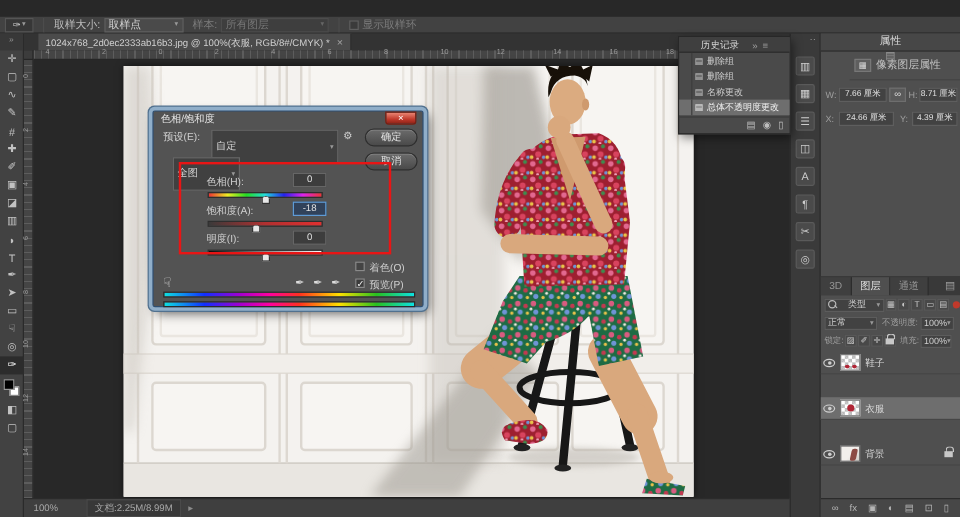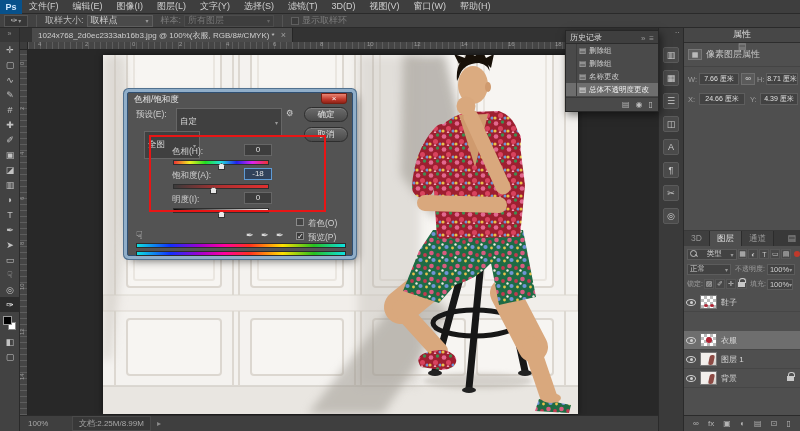--- a/index.html
+++ b/index.html
@@ -62,35 +62,35 @@
   .track.sat { background:linear-gradient(90deg,#3a3a3a,#b03030,#e03030); }
   .track.lig { background:linear-gradient(90deg,#0a0a0a,#888,#fafafa); }
   .thumb { position:absolute; width:7px; height:7px; background:#e8e8e8; border:1px solid #333; clip-path:polygon(50% 0,100% 38%,100% 100%,0 100%,0 38%); }
   .redrect { position:absolute; left:21px; top:42px; width:177px; height:77px; border:2px solid #e81515; z-index:5; }
   .huebar { position:absolute; left:8px; width:210px; height:5px; border:1px solid #2c2c2c;
             background:linear-gradient(90deg,#0ee0e0,#1030ff 16%,#a000d0 30%,#ff00a0 42%,#ff3020 54%,#ffe000 70%,#28c020 85%,#0ee0e0); }
   .dropper { position:absolute; color:#dcdcdc; font-size:9px; }
 
   
   .history { left:565px; top:30px; width:94px; height:82px; background:#4a4a4a; border:1px solid #272727; z-index:30; box-shadow:2px 3px 8px rgba(0,0,0,.5); }
-  .hist-title { height:13px; background:#3f3f3f; border-bottom:1px solid #2c2c2c; display:flex; align-items:flex-end; padding:0 4px; color:#d6d6d6; font-size:8px; }
+  .hist-title { height:13px; background:#3f3f3f; border-bottom:1px solid #2c2c2c; display:flex; align-items:flex-end; padding:0 18px; color:#d6d6d6; font-size:8px; }
   .hist-row { height:13px; display:flex; align-items:center; gap:3px; padding-left:13px; border-left:13px; color:#cccccc; font-size:7.5px; position:relative; }
   .hist-row::before { content:''; position:absolute; left:10px; top:0; bottom:0; width:1px; background:#3d3d3d; }
   .hist-row.sel { background:#6e6e6e; color:#f0f0f0; }
   .hist-foot { position:absolute; bottom:0; left:0; right:0; height:14px; border-top:1px solid #3a3a3a; display:flex; justify-content:flex-end; align-items:center; gap:6px; padding:0 5px; color:#bdbdbd; font-size:8px; }
 
   
   .dock { left:658px; top:28px; width:26px; height:403px; background:#3a3a3a; border-left:1px solid #2a2a2a; border-right:1px solid #2a2a2a; }
   .dockicon { width:16px; height:16px; margin:7px auto 0; background:#4a4a4a; border:1px solid #5a5a5a; border-radius:2px; color:#cdcdcd; font-size:9px; display:flex; align-items:center; justify-content:center; }
   .dockhead { height:12px; color:#9a9a9a; font-size:8px; text-align:right; padding-right:3px; line-height:10px; }
 
   
   .rightcol { left:684px; top:28px; width:116px; height:403px; background:#4f4f4f; }
   .pan-head { height:15px; background:#474747; border-bottom:1px solid #2d2d2d; display:flex; align-items:center; justify-content:space-between; padding:0 5px; color:#dcdcdc;flex-direction:column; }
-  .prop-heading { display:flex; align-items:center; gap:4px; padding:5px 4px; color:#c4c4c4; border-bottom:1px solid #444; }
+  .prop-heading { display:flex; align-items:center; gap:4px; padding:5px 4px; color:#c4c4c4; border-bottom:1px solid #444;margin-left:24px; }
   .prop-ic { width:14px; height:11px; background:#5f5f5f; border:1px solid #777; font-size:7px; display:flex; align-items:center; justify-content:center; color:#ddd; }
   .fieldbox { position:absolute; height:12px; background:#424242; border:1px solid #5e5e5e; color:#e0e0e0; font-size:7px; text-align:center; line-height:10px; }
   .flabel { position:absolute; color:#9f9f9f; font-size:7.5px; }
   .linkbtn { position:absolute; width:14px; height:12px; background:#5a5a5a; border:1px solid #6e6e6e; color:#ddd; font-size:8px; text-align:center; line-height:10px; }
 
   .ltabs { position:absolute; left:0; top:202px; width:116px; height:16px; background:#393939; display:flex; align-items:flex-end; }
   .ltab { height:15px; padding:0 7px; line-height:15px; background:#3f3f3f; color:#969696; border-right:1px solid #2c2c2c; font-size:8.5px; }
   .ltab.active { background:#4f4f4f; color:#e2e2e2; }
   .lrow { position:absolute; left:0; width:116px; display:flex; align-items:center; }
   .lselect { height:11px; background:#424242; border:1px solid #5c5c5c; color:#cfcfcf; font-size:7.5px; display:inline-flex; align-items:center; justify-content:space-between; padding:0 2px; }
@@ -117,34 +117,20 @@
   
   .statusbar { left:20px; top:415px; width:638px; height:16px; background:#3f3f3f; border-top:1px solid #2b2b2b; display:flex; align-items:center; color:#a8a8a8; font-size:8px; }
   .statuszoom { width:34px; padding-left:8px; }
   .statusdoc { margin-left:18px; background:#383838; border:1px solid #4a4a4a; padding:1px 6px; }
 </style>
 </head>
 <body>
 
 <div id="app">
 
-  <div class="abs menubar">
-    <div class="pslogo">Ps</div>
-    <span class="menuitem">文件(F)</span>
-    <span class="menuitem">编辑(E)</span>
-    <span class="menuitem">图像(I)</span>
-    <span class="menuitem">图层(L)</span>
-    <span class="menuitem">文字(Y)</span>
-    <span class="menuitem">选择(S)</span>
-    <span class="menuitem">滤镜(T)</span>
-    <span class="menuitem">3D(D)</span>
-    <span class="menuitem">视图(V)</span>
-    <span class="menuitem">窗口(W)</span>
-    <span class="menuitem">帮助(H)</span>
-  </div>
 
   <div class="abs optionsbar">
     <div class="toolchip">
       <span>✑</span>
       <span style="font-size:6px;color:#999">▾</span>
     </div>
     <div class="sep"></div>
     <span class="optlabel">取样大小:</span>
     <div class="optselect" style="width:66px">
       <span>取样点</span>
@@ -537,25 +523,20 @@
         </span>
       <span class="lname">鞋子</span>
     </div>
     <div class="layerrow sel" style="top:303px">
       <span class="eye"></span>
       <span class="thumb-ch">
           <span class="blob" style="left:5px;top:3px;width:6px;height:6px;background:#b02535"></span>
         </span>
       <span class="lname">衣服</span>
     </div>
-    <div class="layerrow" style="top:322px">
-      <span class="eye"></span>
-      <span class="thumb-ph"></span>
-      <span class="lname">图层 1</span>
-    </div>
     <div class="layerrow" style="top:341px">
       <span class="eye"></span>
       <span class="thumb-ph"></span>
       <span class="lname">背景</span>
       <span class="lockicon"></span>
     </div>
 
     <div class="lbottom">
       <span>∞</span>
       <span>fx</span>

